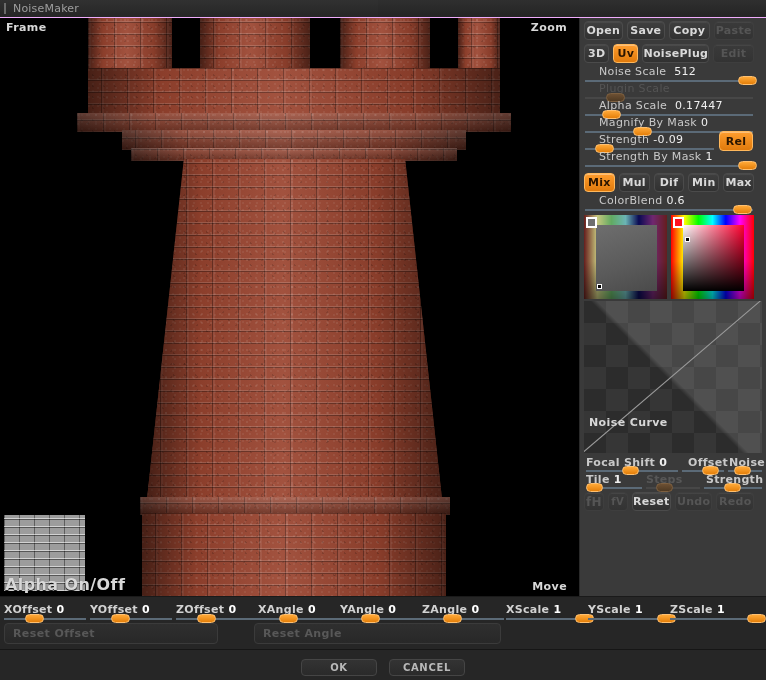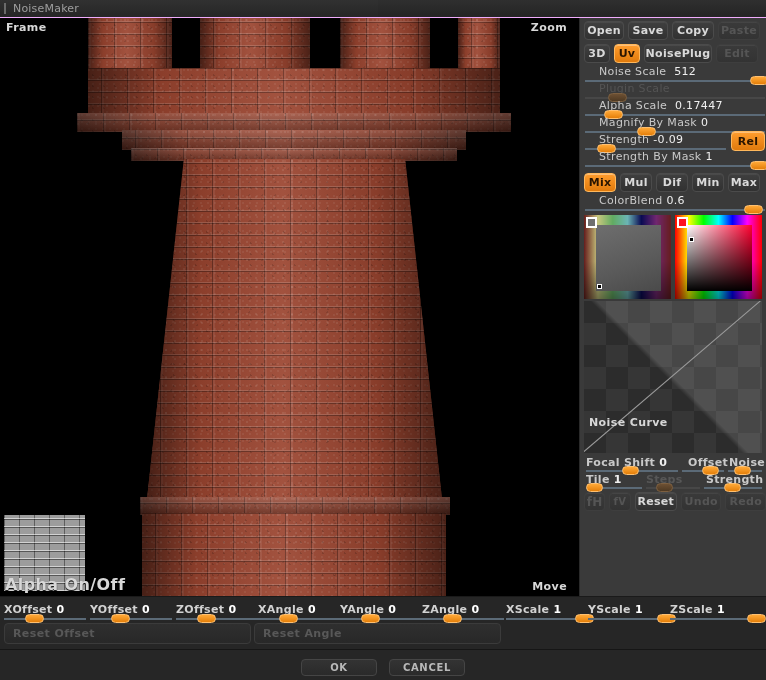--- a/index.html
+++ b/index.html
@@ -143,21 +143,21 @@
         rgba(0,0,0,.40) 0px, rgba(0,0,0,.40) 1px,
         rgba(0,0,0,0) 1px, rgba(0,0,0,0) 15px);
     background-size: auto, 15px 16px;
   }
 
   
   .rpanel {
     position: absolute; left: 579px; top: 18px; width: 187px; height: 578px;
     background: #3a3a3a;
     border-left: 1px solid #2a2a2a;
-    padding: 3px 0 0 4px;
+    padding: 3px 12px 0 4px;
   }
 
   .btn {
     display: inline-flex; align-items: center; justify-content: center;
     height: 19px; border-radius: 4px;
     background: linear-gradient(#3f3f3f, #313131);
     border: 1px solid #4b4b4b;
     box-shadow: inset 0 1px 0 rgba(255,255,255,.06);
     color: #d9d9d9; font-size: 11px; font-weight: bold; letter-spacing: .3px;
     cursor: pointer; user-select: none;
@@ -572,21 +572,21 @@
       <div class="track"></div>
         <div class="knob" style="left:95%"></div>
     </div>
     <div class="tslider" style="left:670px;top:6px;width:90px">
       <div class="lbl"><span>ZScale</span>
         <span class="val">1</span></div>
       <div class="track"></div>
         <div class="knob" style="left:95%"></div>
     </div>
 
-    <div class="resetbtn" style="left:4px;top:26px;width:247px">Reset Offset</div>
+    <div class="resetbtn" style="left:4px;top:26px;width:214px">Reset Offset</div>
     <div class="resetbtn" style="left:254px;top:26px;width:247px">Reset Angle</div>
 
     <div class="divider-h" style="top:52px"></div>
   </div>
 
   <div class="okrow">
     <div class="okbtn">OK</div>
     <div class="okbtn">CANCEL</div>
   </div>
 

